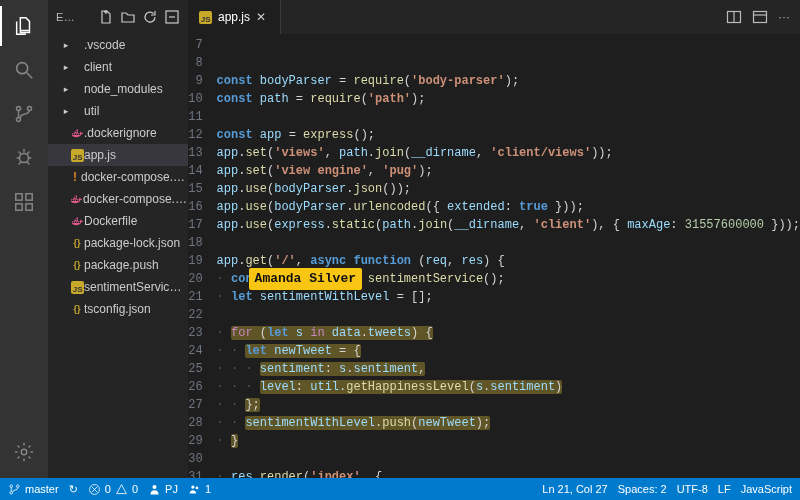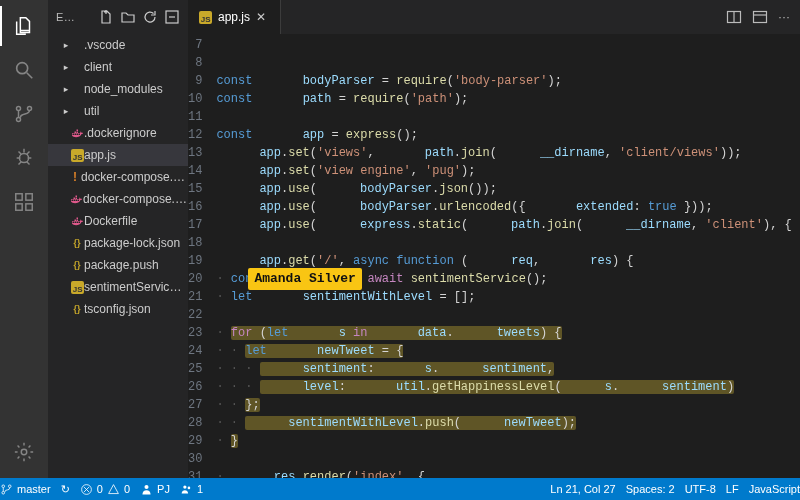--- a/index.html
+++ b/index.html
@@ -52,31 +52,31 @@
   .tab .close { width:14px; color:#ccc;}
   .tab-actions { margin-left:auto; display:flex; align-items:center; gap:10px; padding-right:10px; color:#bbb;}
   .tab-actions svg { width:16px; height:16px;}
 
   .code-area { flex:1; display:flex; font-family: Menlo, Consolas, "Courier New", monospace; font-size:12px; line-height:18px; overflow:hidden; position:relative;}
   .gutter { width:48px; text-align:right; color:var(--gutter); padding-right:14px; padding-top:2px; user-select:none;}
   .gutter div { height:18px; }
   .code-lines { flex:1; padding-top:2px; white-space:pre; position:relative;}
   .code-lines .ln { height:18px; }
   .k { color:var(--accent-key);} 
-  .b { color:var(--accent-blue);} 
-  .v { color:var(--accent-var);margin-left:43px;}
-  .s { color:var(--accent-str);}
+  .b { color:var(--accent-blue);font-weight:bold;} 
+  .v { color:var(--accent-var);}
+  .s { color:var(--accent-str);font-weight:bold;}
   .f { color:var(--accent-func);}
   .n { color:var(--accent-num);}
   .p { color:#d4d4d4;}
   .dim { color:#555;}
   .hl { background:var(--sel); border-radius:2px; }
   .tooltip {position:absolute; background:var(--tooltip); color:#111; font-weight:600; font-size:13px; padding:2px 6px; border-radius:2px; z-index:5;}
 
-  .statusbar { height:22px; background:var(--bg-status); color:#fff; display:flex; align-items:center; font-size:11px; padding:0 0; gap:10px;}
+  .statusbar { height:22px; background:var(--bg-status); color:#fff; display:flex; align-items:center; font-size:11px; padding:0 8px; gap:10px;}
   .statusbar .sp { flex:1; }
   .statusbar .it { display:flex; align-items:center; gap:4px;}
   .statusbar svg { width:13px; height:13px;}
 
   .ic-js { font-weight:bold; font-size:8px; background:#c9a92a; color:#333; width:13px; height:13px; display:flex; align-items:flex-end; justify-content:flex-end; padding:0 1px 0 0; border-radius:2px;}
   .ic-json { font-weight:bold; font-size:9px; color:#c9a92a;}
   .ic-fold::before { content:"▸"; font-size:9px; color:#ccc;}
 
 </style>
 </head>

